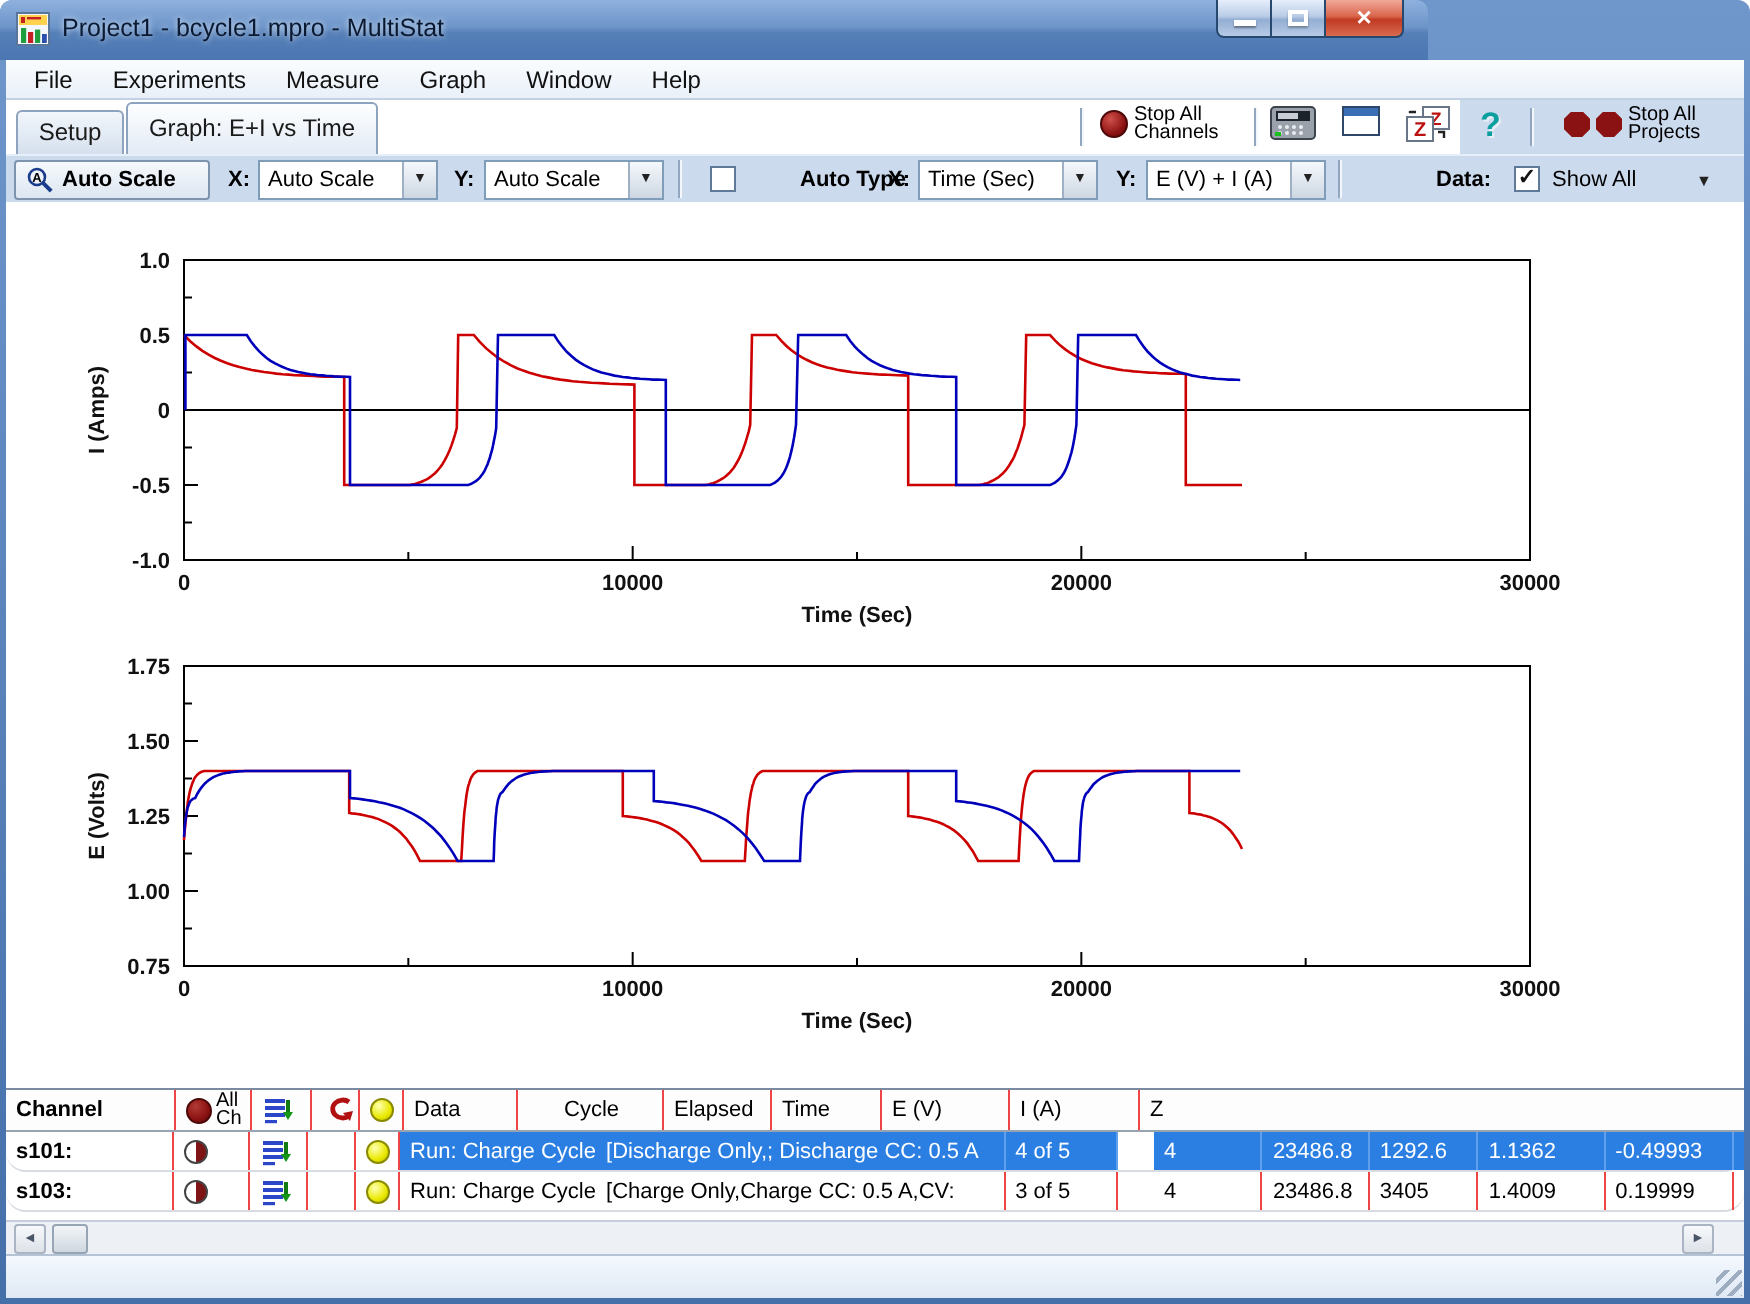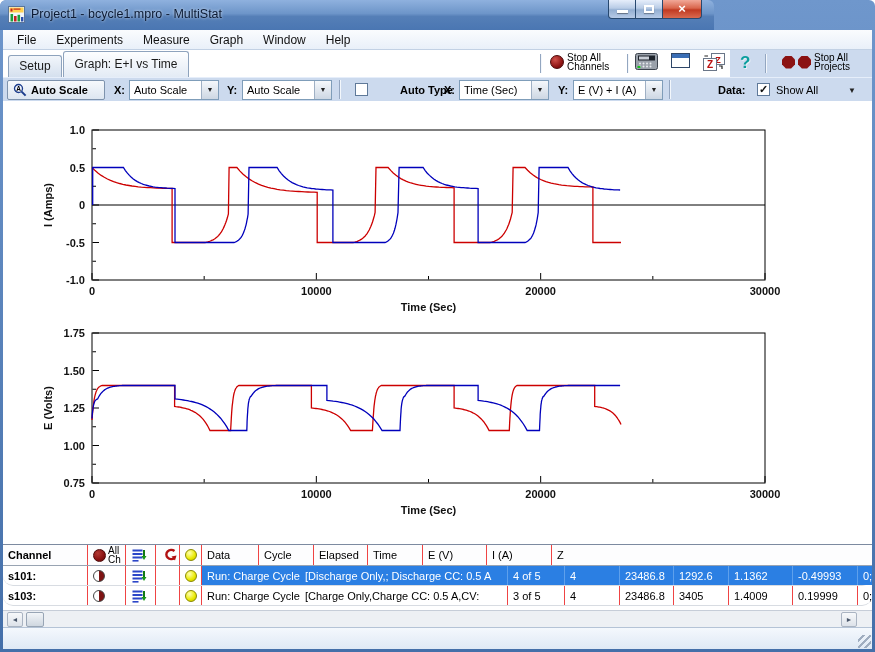--- a/index.html
+++ b/index.html
@@ -73,21 +73,21 @@
   .tick{ font-family:"Liberation Sans",sans-serif; font-size:11px; font-weight:bold; fill:#111; }
   
   .table{ position:absolute; left:0; top:514px; width:869px; height:66px; background:#fff;
     border-top:1px solid #7c8aa0; font-size:11px; }
   .trow{ display:flex; width:869px; }
   .thead{ height:21px; background:#fdfdfe; border-bottom:1px solid #98a3b2; }
   .tdata{ height:20px; border-bottom:1px solid #d8dce2;border-radius:10px; }
   .cell{ border-right:1px solid #ef4444; padding-left:5px; display:flex; align-items:center;
     overflow:hidden; white-space:nowrap; position:relative; }
   .col-ch{width:85px;} .col-i1{width:38px;} .col-i2{width:30px;} .col-i3{width:24px;}
-  .col-i4{width:22px;} .col-st{width:306px;} .col-step{width:57px;} .col-cyc{width:55px;}
+  .col-i4{width:22px;} .col-st{width:306px;} .col-step{width:57px;} .col-cyc{width:55px;margin-left:18px;}
   .col-el{width:54px;} .col-tm{width:55px;} .col-e{width:64px;} .col-ia{width:65px;}
   .col-z{flex:1; border-right:none;}
   .bold{ font-weight:bold; }
   .sel{ background:#2b7fe3; color:#fff; border-right-color:#5ea0ec; }
   .detail{ position:absolute; left:103px; white-space:nowrap; }
   .pie{ width:12px; height:12px; border-radius:50%; border:1px solid #444;
     background:conic-gradient(#7e1414 0deg 180deg, #ffffff 180deg 360deg); }
   .ball{ width:12px; height:12px; border-radius:50%; border:1px solid #8a8a00;
     background:radial-gradient(circle at 35% 30%, #ffffb0, #e9e900 60%, #b9b900); }
   .hdr-circle{ width:13px; height:13px; border-radius:50%;

